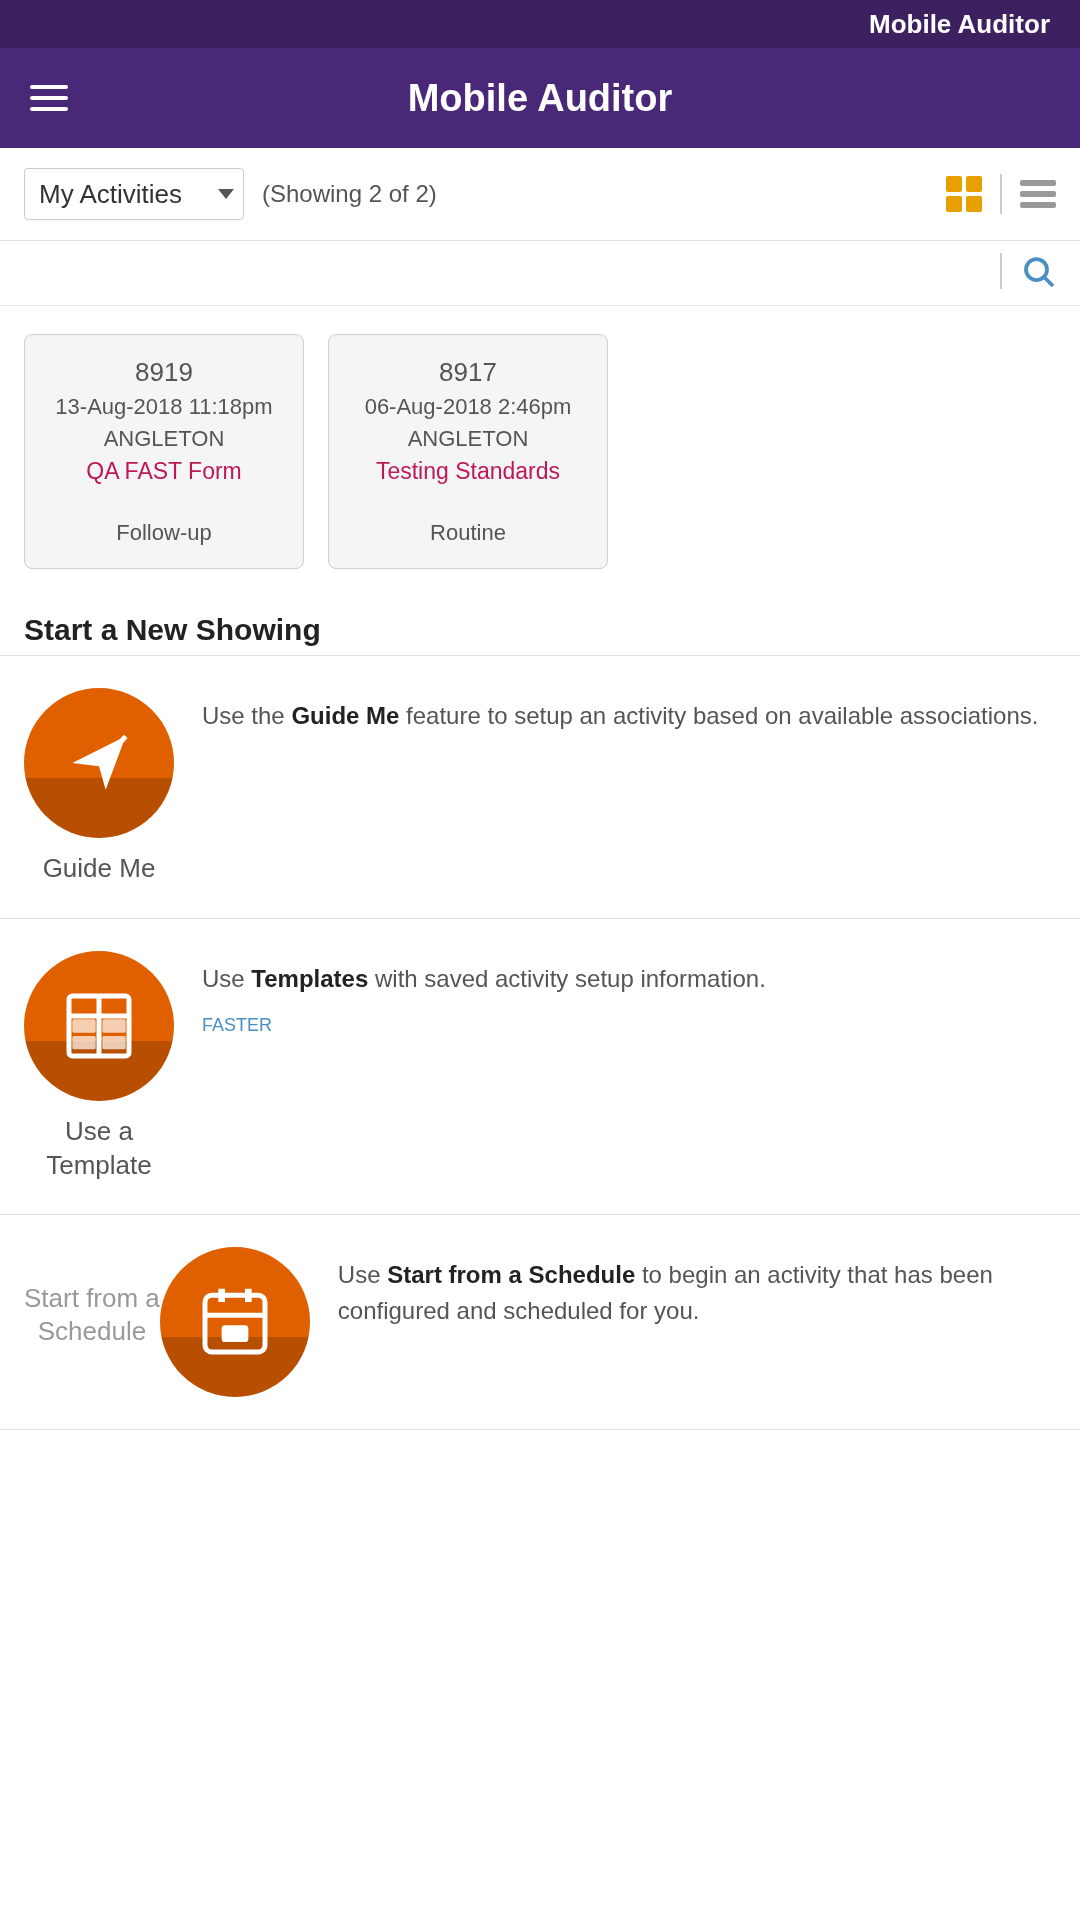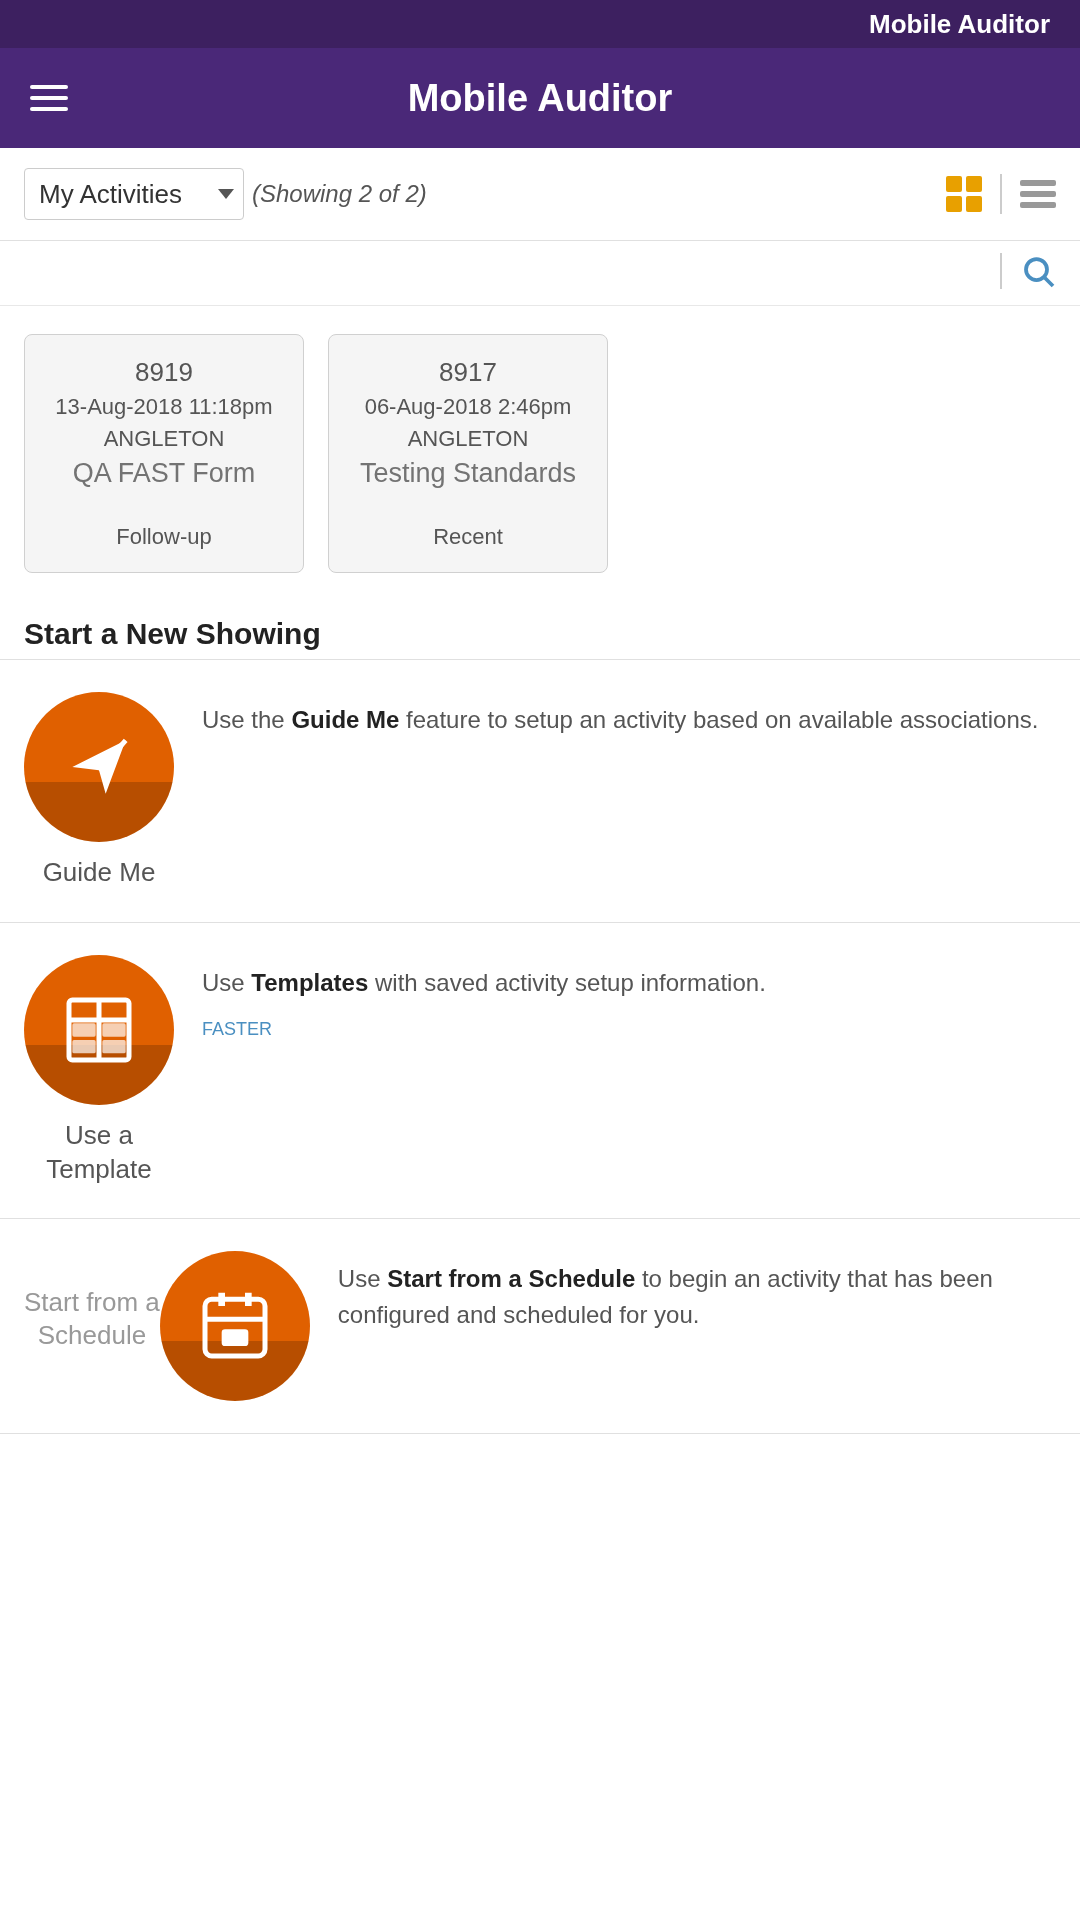--- a/index.html
+++ b/index.html
@@ -88,24 +88,23 @@
       top: 50%;
       transform: translateY(-50%);
       width: 0;
       height: 0;
       border-left: 8px solid transparent;
       border-right: 8px solid transparent;
       border-top: 10px solid #555;
       pointer-events: none;
     }
     .filter-count {
-      margin-left: 8px;
+      margin-left: 18px;
       font-size: 24px;
       color: #555;
-      font-style: italic;
     }
     .filter-bar-icons {
       margin-left: auto;
       display: flex;
       align-items: center;
       gap: 18px;
     }
     .grid-icon {
       width: 36px;
       height: 36px;
@@ -186,22 +185,22 @@
     }
     .activity-card .card-date {
       font-size: 22px;
       color: #555;
     }
     .activity-card .card-location {
       font-size: 22px;
       color: #555;
     }
     .activity-card .card-form {
-      font-size: 27px;
-      color: #737373;
+      font-size: 23px;
+      color: #be185d;
     }
     .activity-card .card-type {
       font-size: 22px;
       color: #555;
       margin-top: 29px;
     }
 
     
     .section-title {
       padding: 16px 24px 8px 24px;
@@ -373,21 +372,21 @@
     <span class="card-date">13-Aug-2018 11:18pm</span>
     <span class="card-location">ANGLETON</span>
     <span class="card-form">QA FAST Form</span>
     <span class="card-type">Follow-up</span>
   </div>
   <div class="activity-card">
     <span class="card-id">8917</span>
     <span class="card-date">06-Aug-2018 2:46pm</span>
     <span class="card-location">ANGLETON</span>
     <span class="card-form">Testing Standards</span>
-    <span class="card-type">Recent</span>
+    <span class="card-type">Routine</span>
   </div>
 </div>
 
 <div class="section-title">Start a New Showing</div>
 
 <div class="action-row">
   <div class="action-icon-col">
     <div class="action-icon-circle">
 
       <svg viewBox="0 0 24 24">

